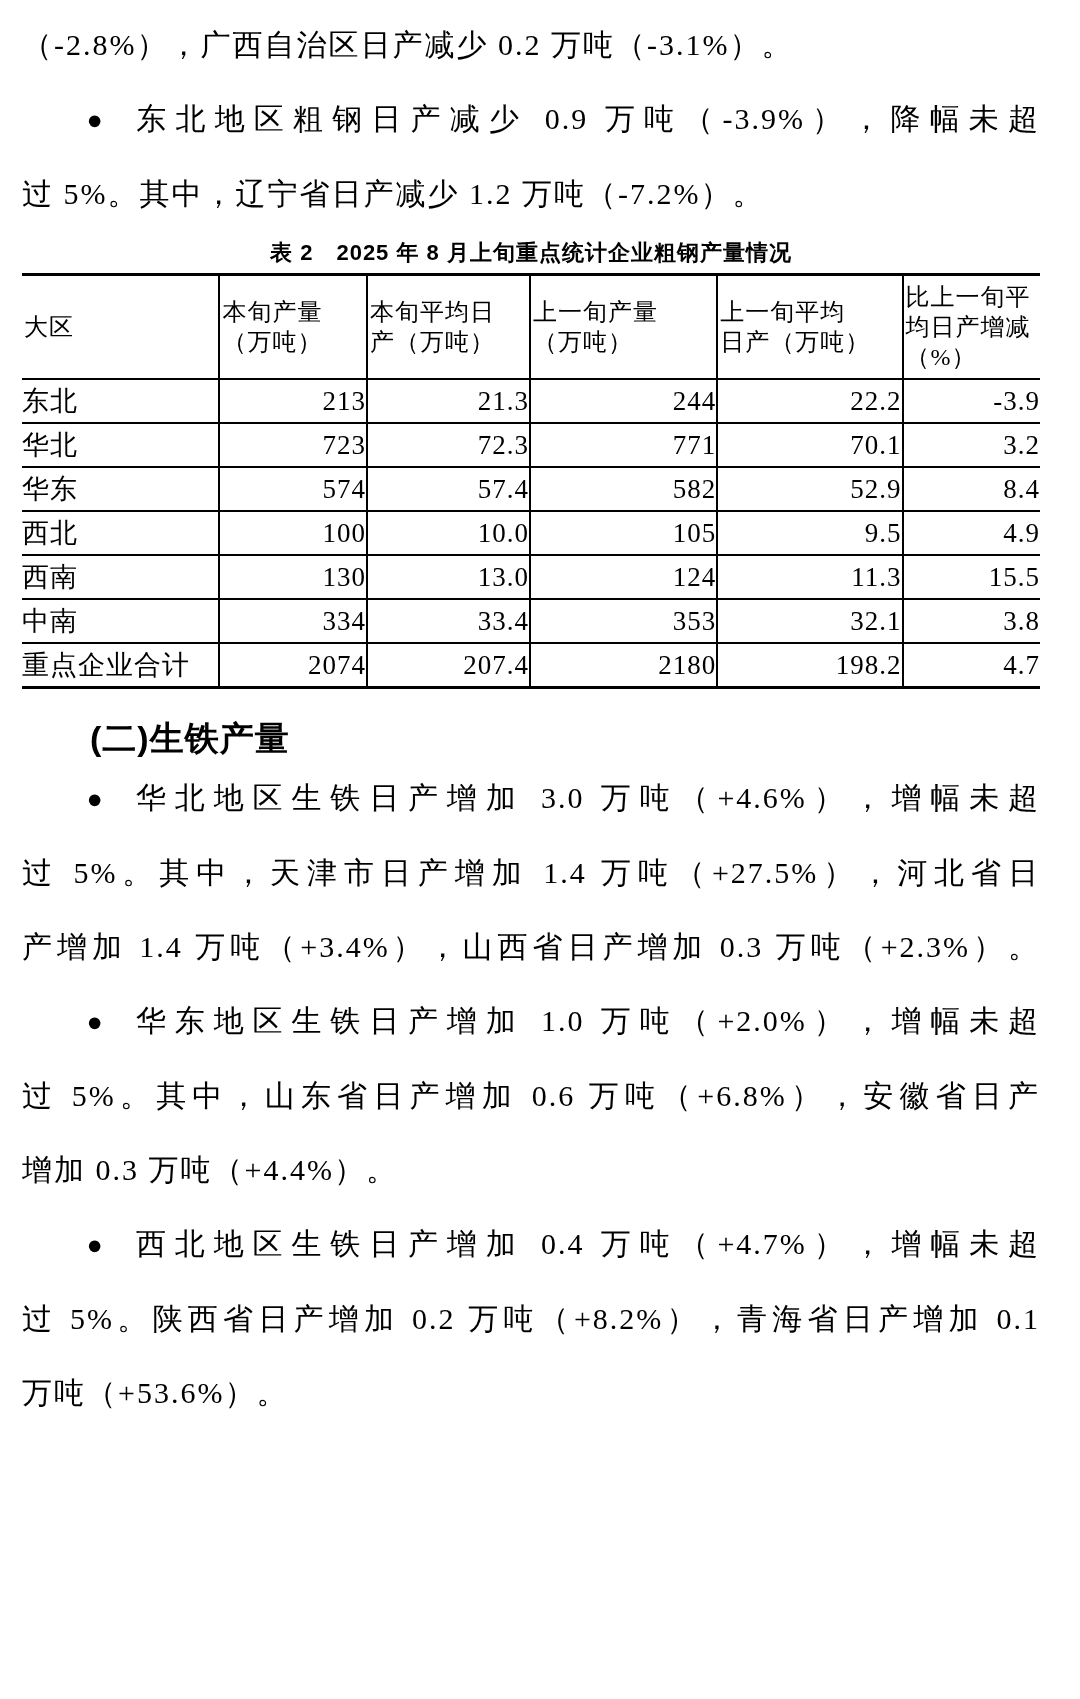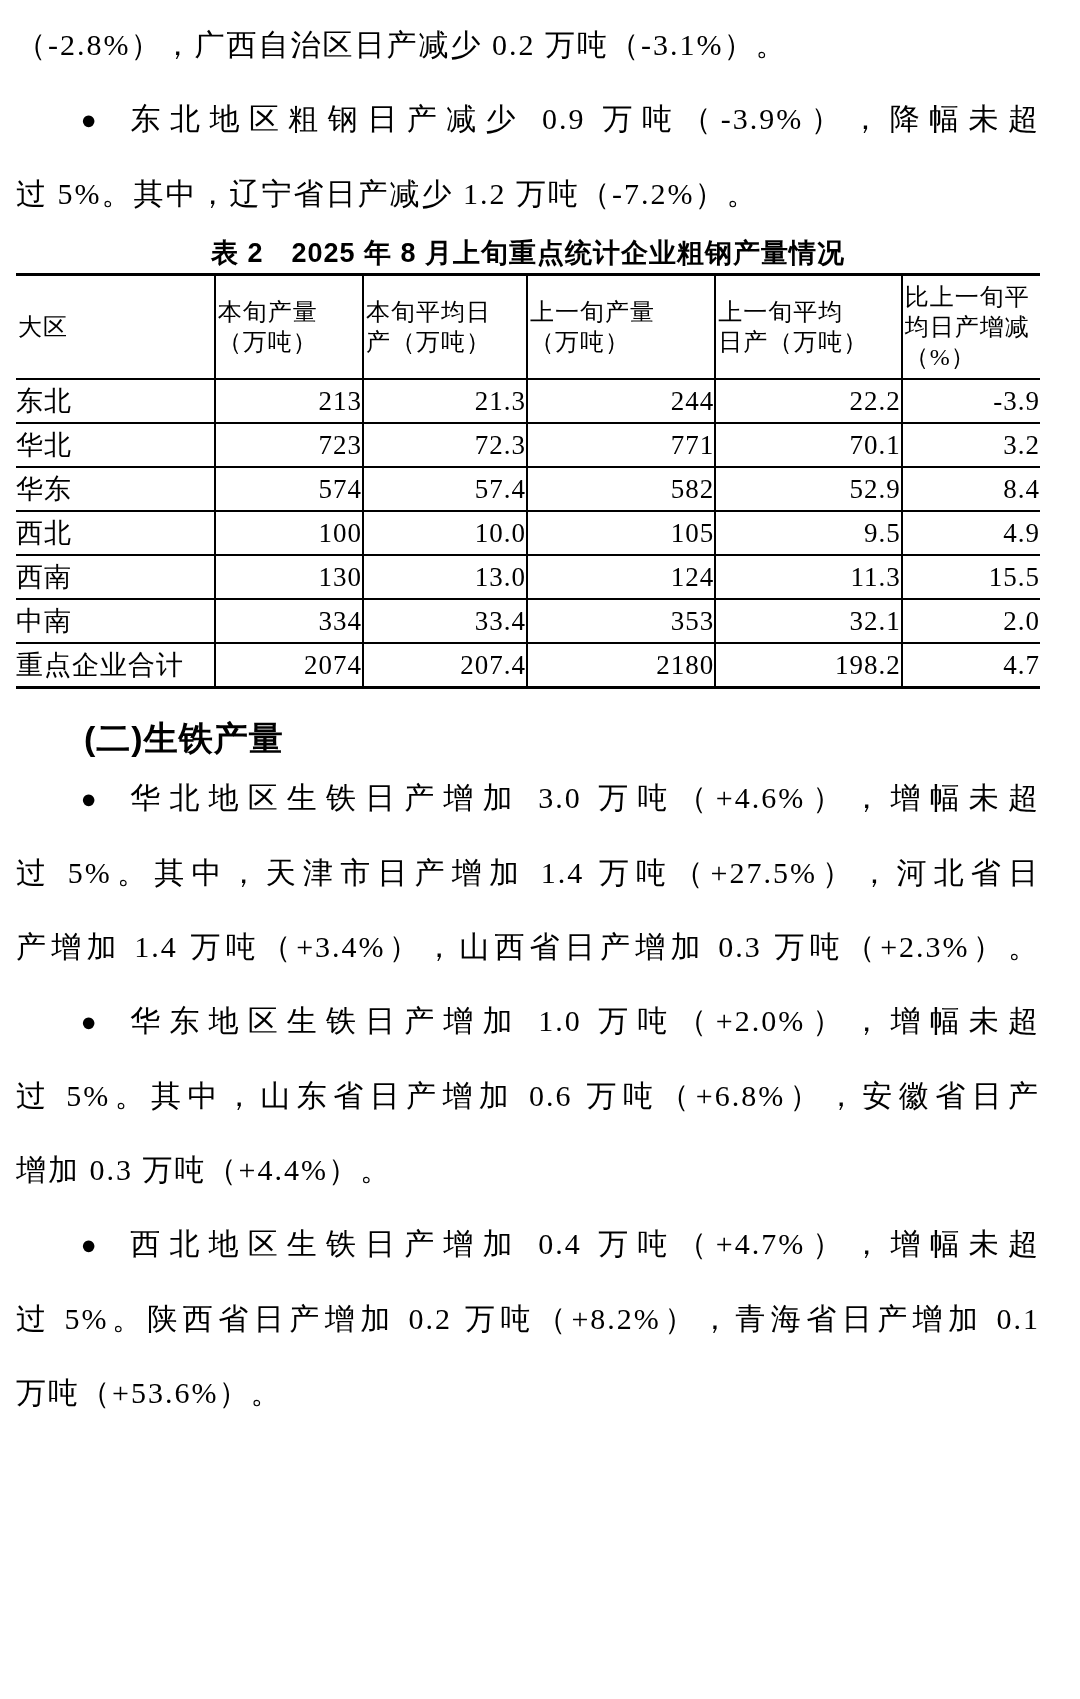--- a/index.html
+++ b/index.html
@@ -8,21 +8,21 @@
     height: 1699px;
     background: #ffffff;
     color: #000000;
     overflow: hidden;
     font-family: "Liberation Serif", "DejaVu Serif", serif;
   }
   .page {
     box-sizing: border-box;
     width: 1080px;
     height: 1699px;
-    padding: 8px 40px 0 16px;
+    padding: 8px 40px 0 22px;
   }
   .line {
     font-size: 30px;
     line-height: 74px;
     letter-spacing: 2px;
     white-space: nowrap;
   }
   .line.full {
     white-space: normal;
     text-align: justify;
@@ -32,21 +32,21 @@
   .marker {
     display: inline-block;
     font-size: 27px;
     margin-right: 0.9em;
     text-indent: 0;
   }
   .table-title {
     text-align: center;
     font-family: "Liberation Sans", "DejaVu Sans", sans-serif;
     font-weight: bold;
-    font-size: 27px;
+    font-size: 22px;
     line-height: 40px;
     letter-spacing: 1px;
     margin-top: 2px;
   }
   table.data {
     width: 100%;
     border-collapse: collapse;
     table-layout: fixed;
     border-top: 3px solid #000;
     border-bottom: 3px solid #000;
@@ -173,21 +173,21 @@
         <td class="num">124</td>
         <td class="num">11.3</td>
         <td class="num">15.5</td>
       </tr>
       <tr>
         <td class="region">中南</td>
         <td class="num">334</td>
         <td class="num">33.4</td>
         <td class="num">353</td>
         <td class="num">32.1</td>
-        <td class="num">2.0</td>
+        <td class="num">3.8</td>
       </tr>
       <tr>
         <td class="region">重点企业合计</td>
         <td class="num">2074</td>
         <td class="num">207.4</td>
         <td class="num">2180</td>
         <td class="num">198.2</td>
         <td class="num">4.7</td>
       </tr>
     </tbody>

